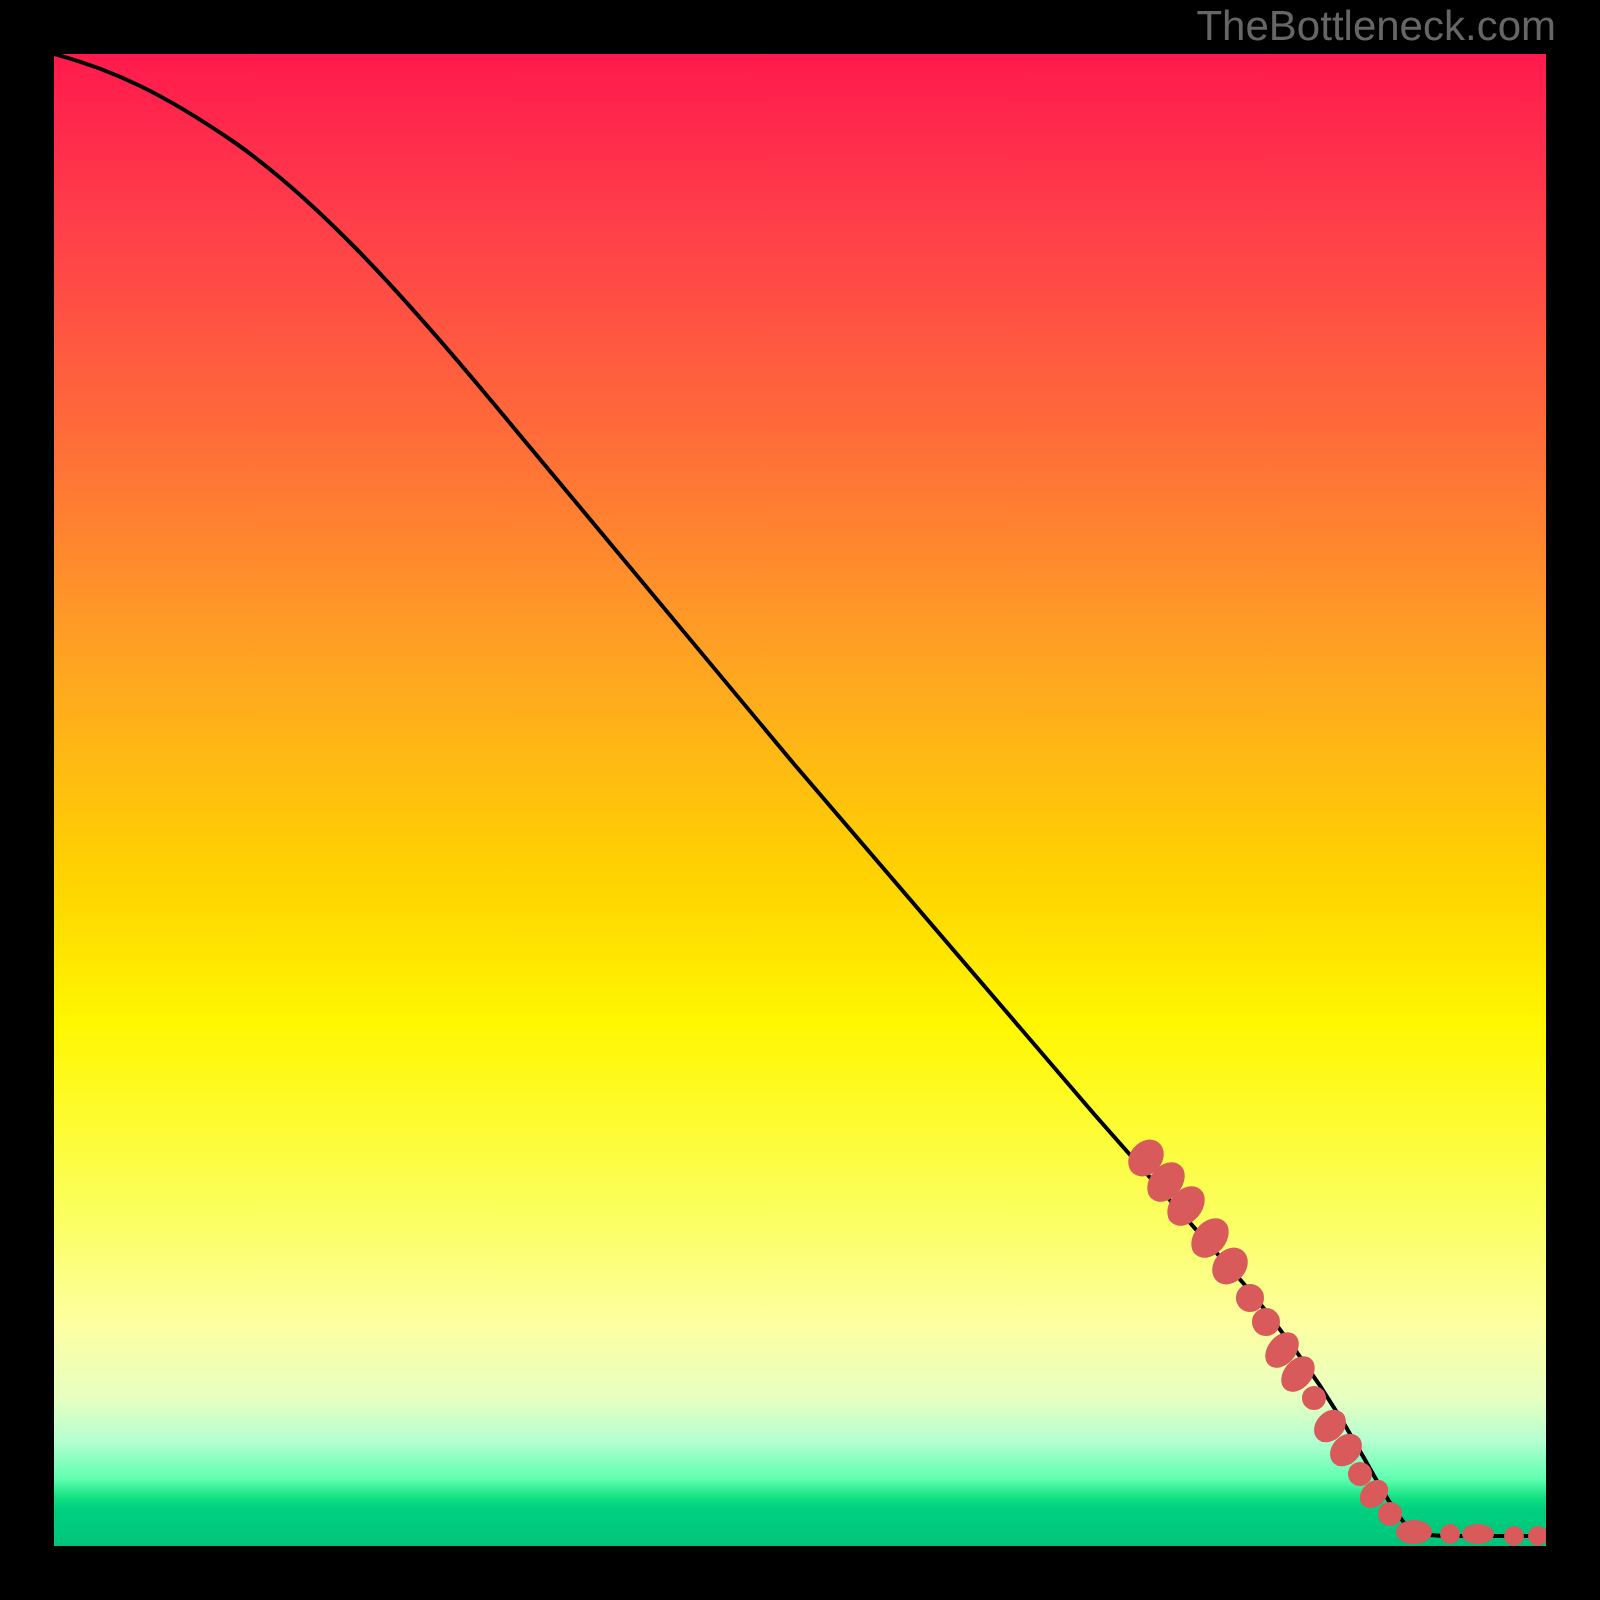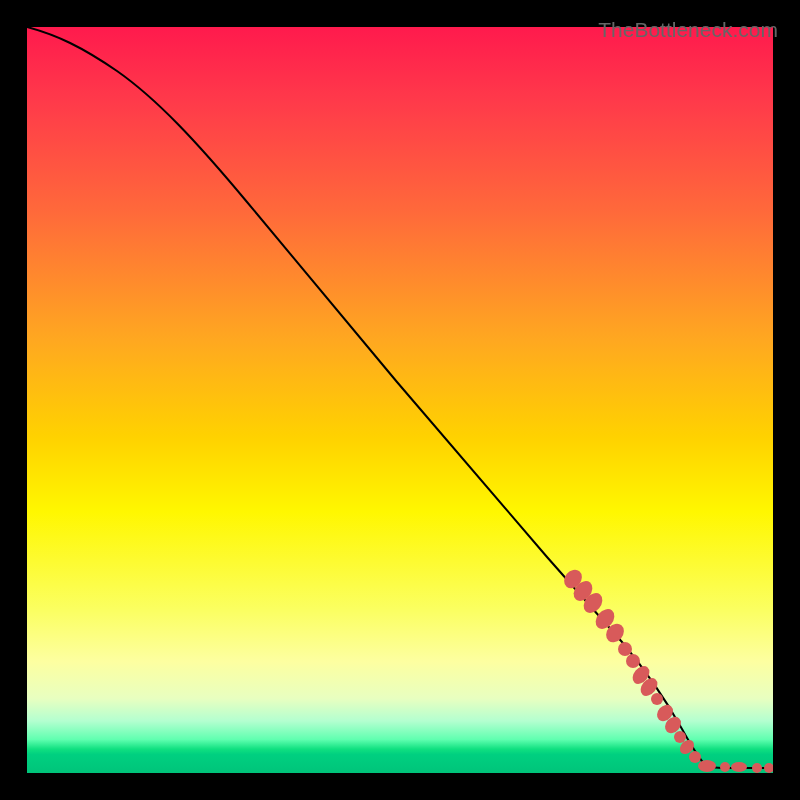--- a/index.html
+++ b/index.html
@@ -7,21 +7,21 @@
     padding: 0;
     width: 800px;
     height: 800px;
     background: #000;
     font-family: Arial, Helvetica, sans-serif;
     position: relative;
     overflow: hidden;
   }
   .watermark {
     position: absolute;
-    top: 18px;
+    top: 2px;
     right: 22px;
     color: #666;
     font-size: 21px;
     z-index: 10;
   }
   .plot-area {
     position: absolute;
     left: 27px;
     top: 27px;
     width: 746px;

